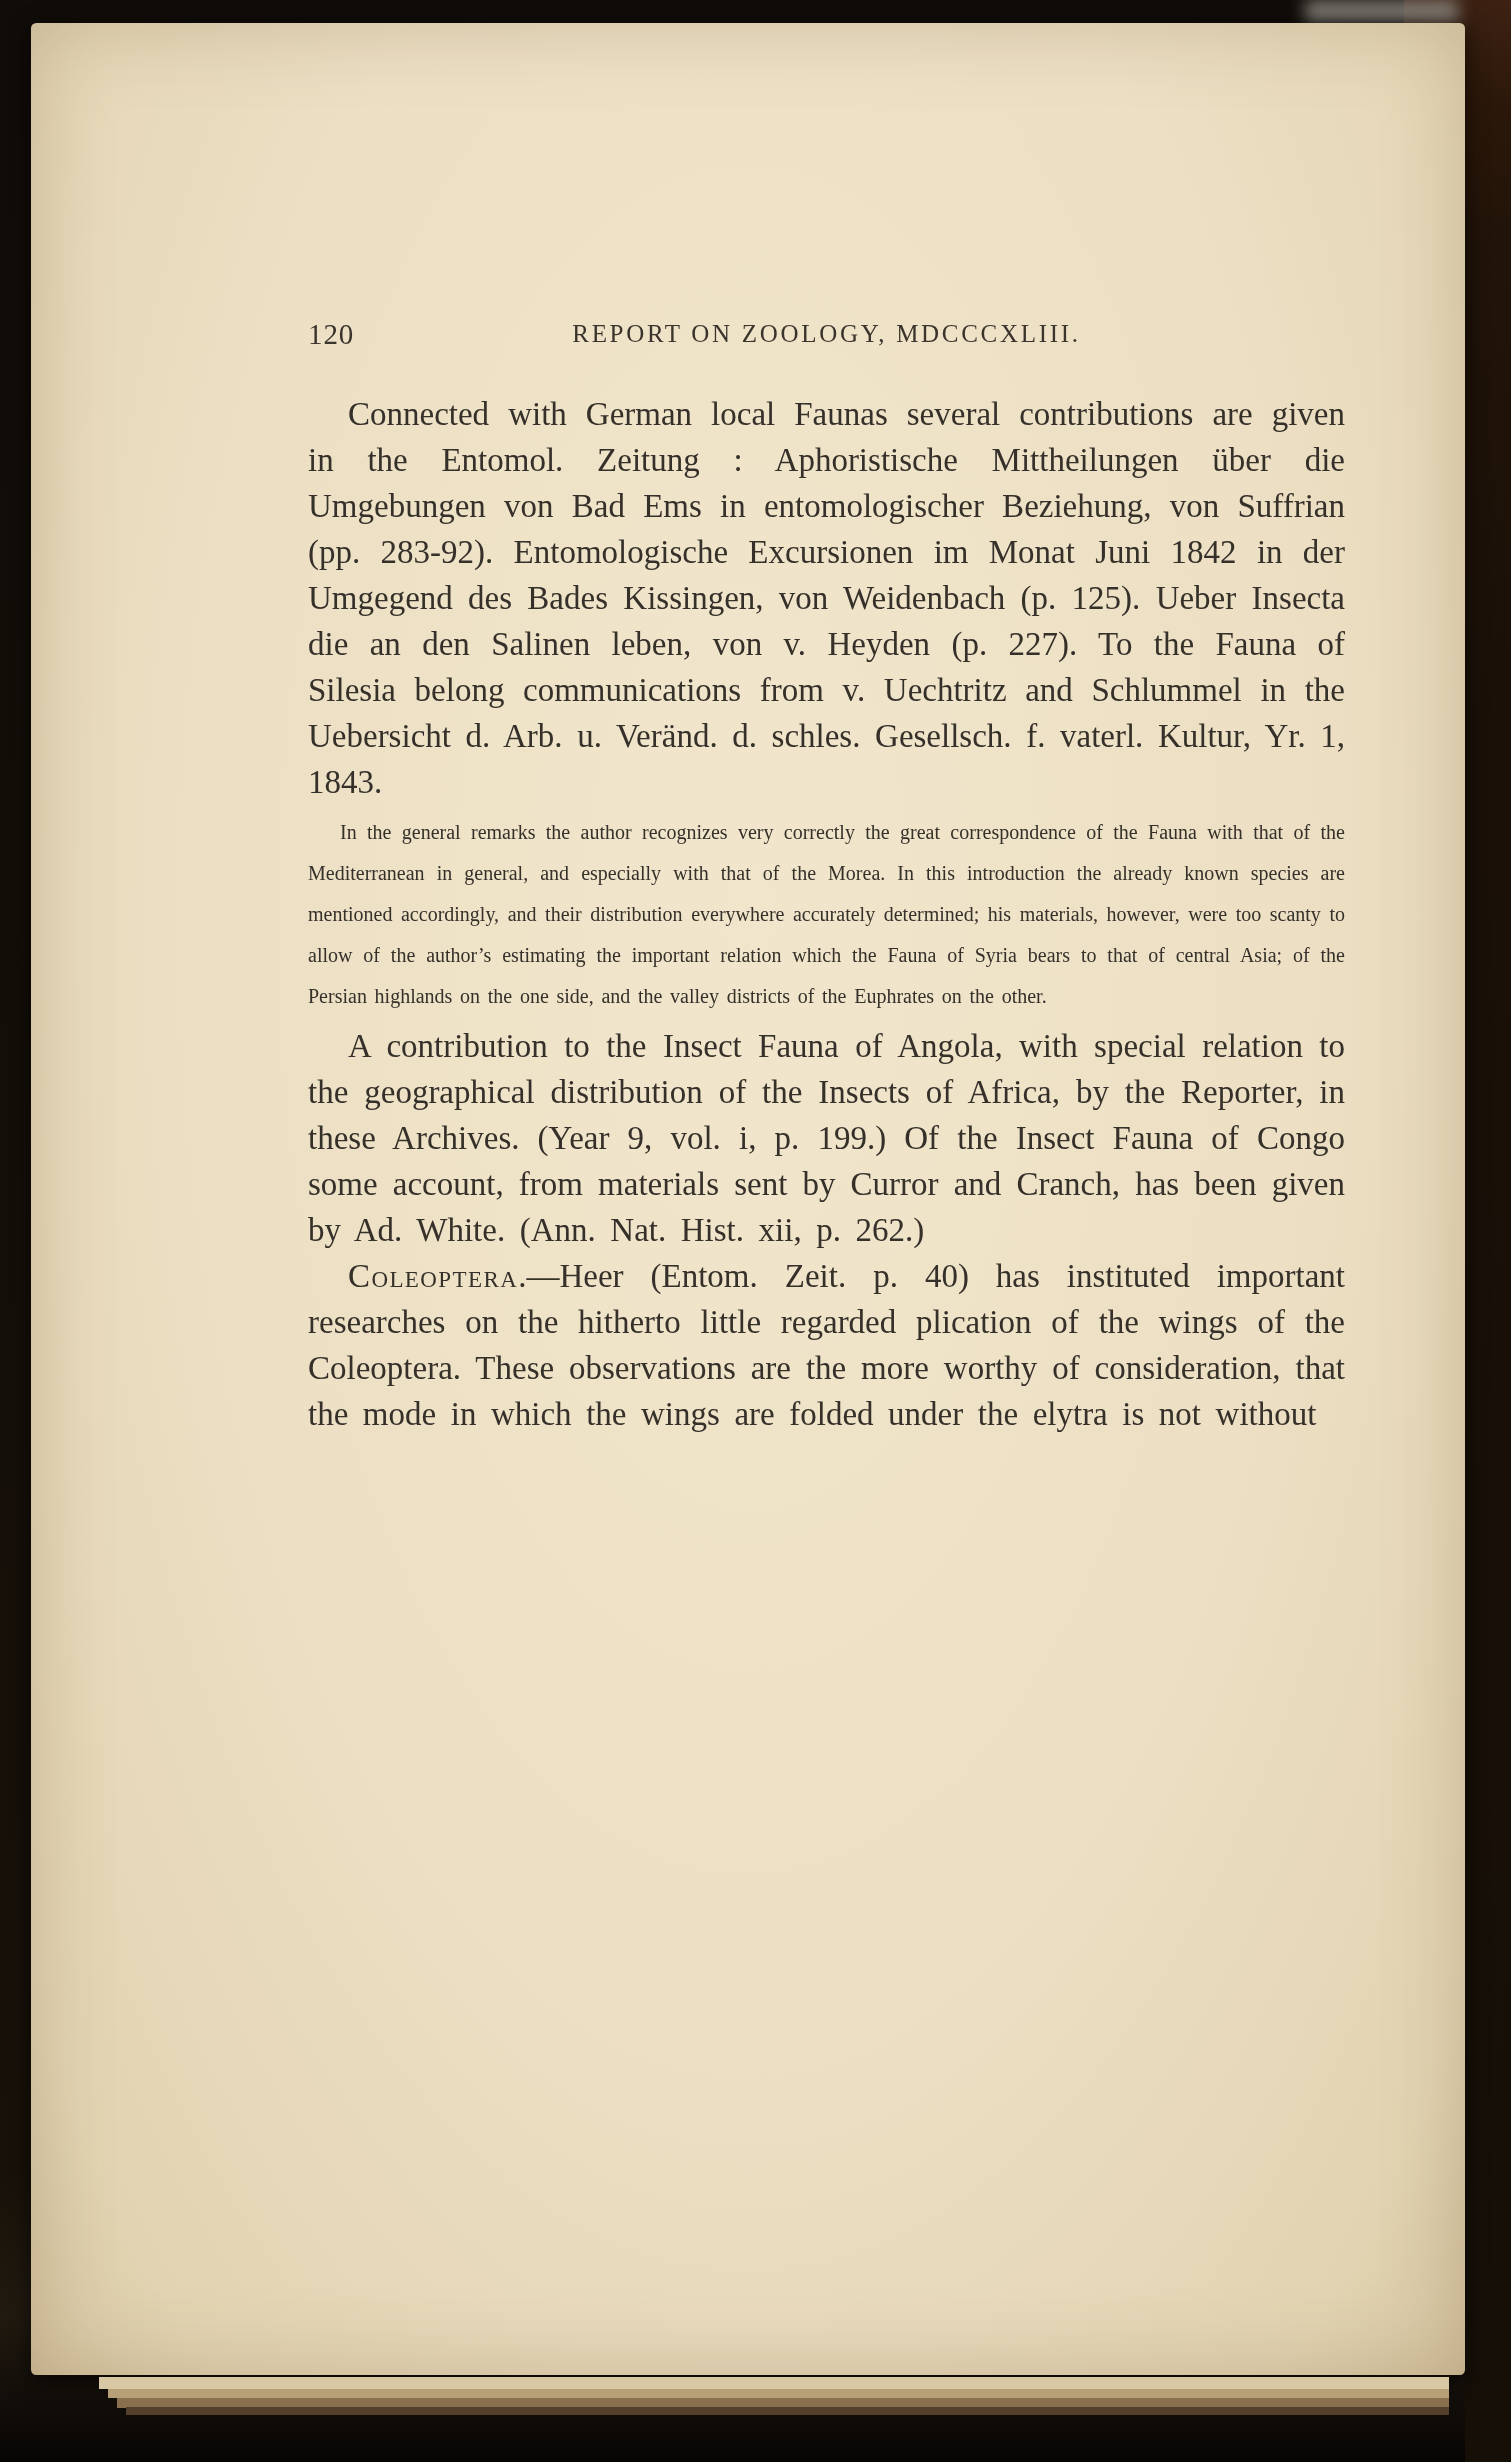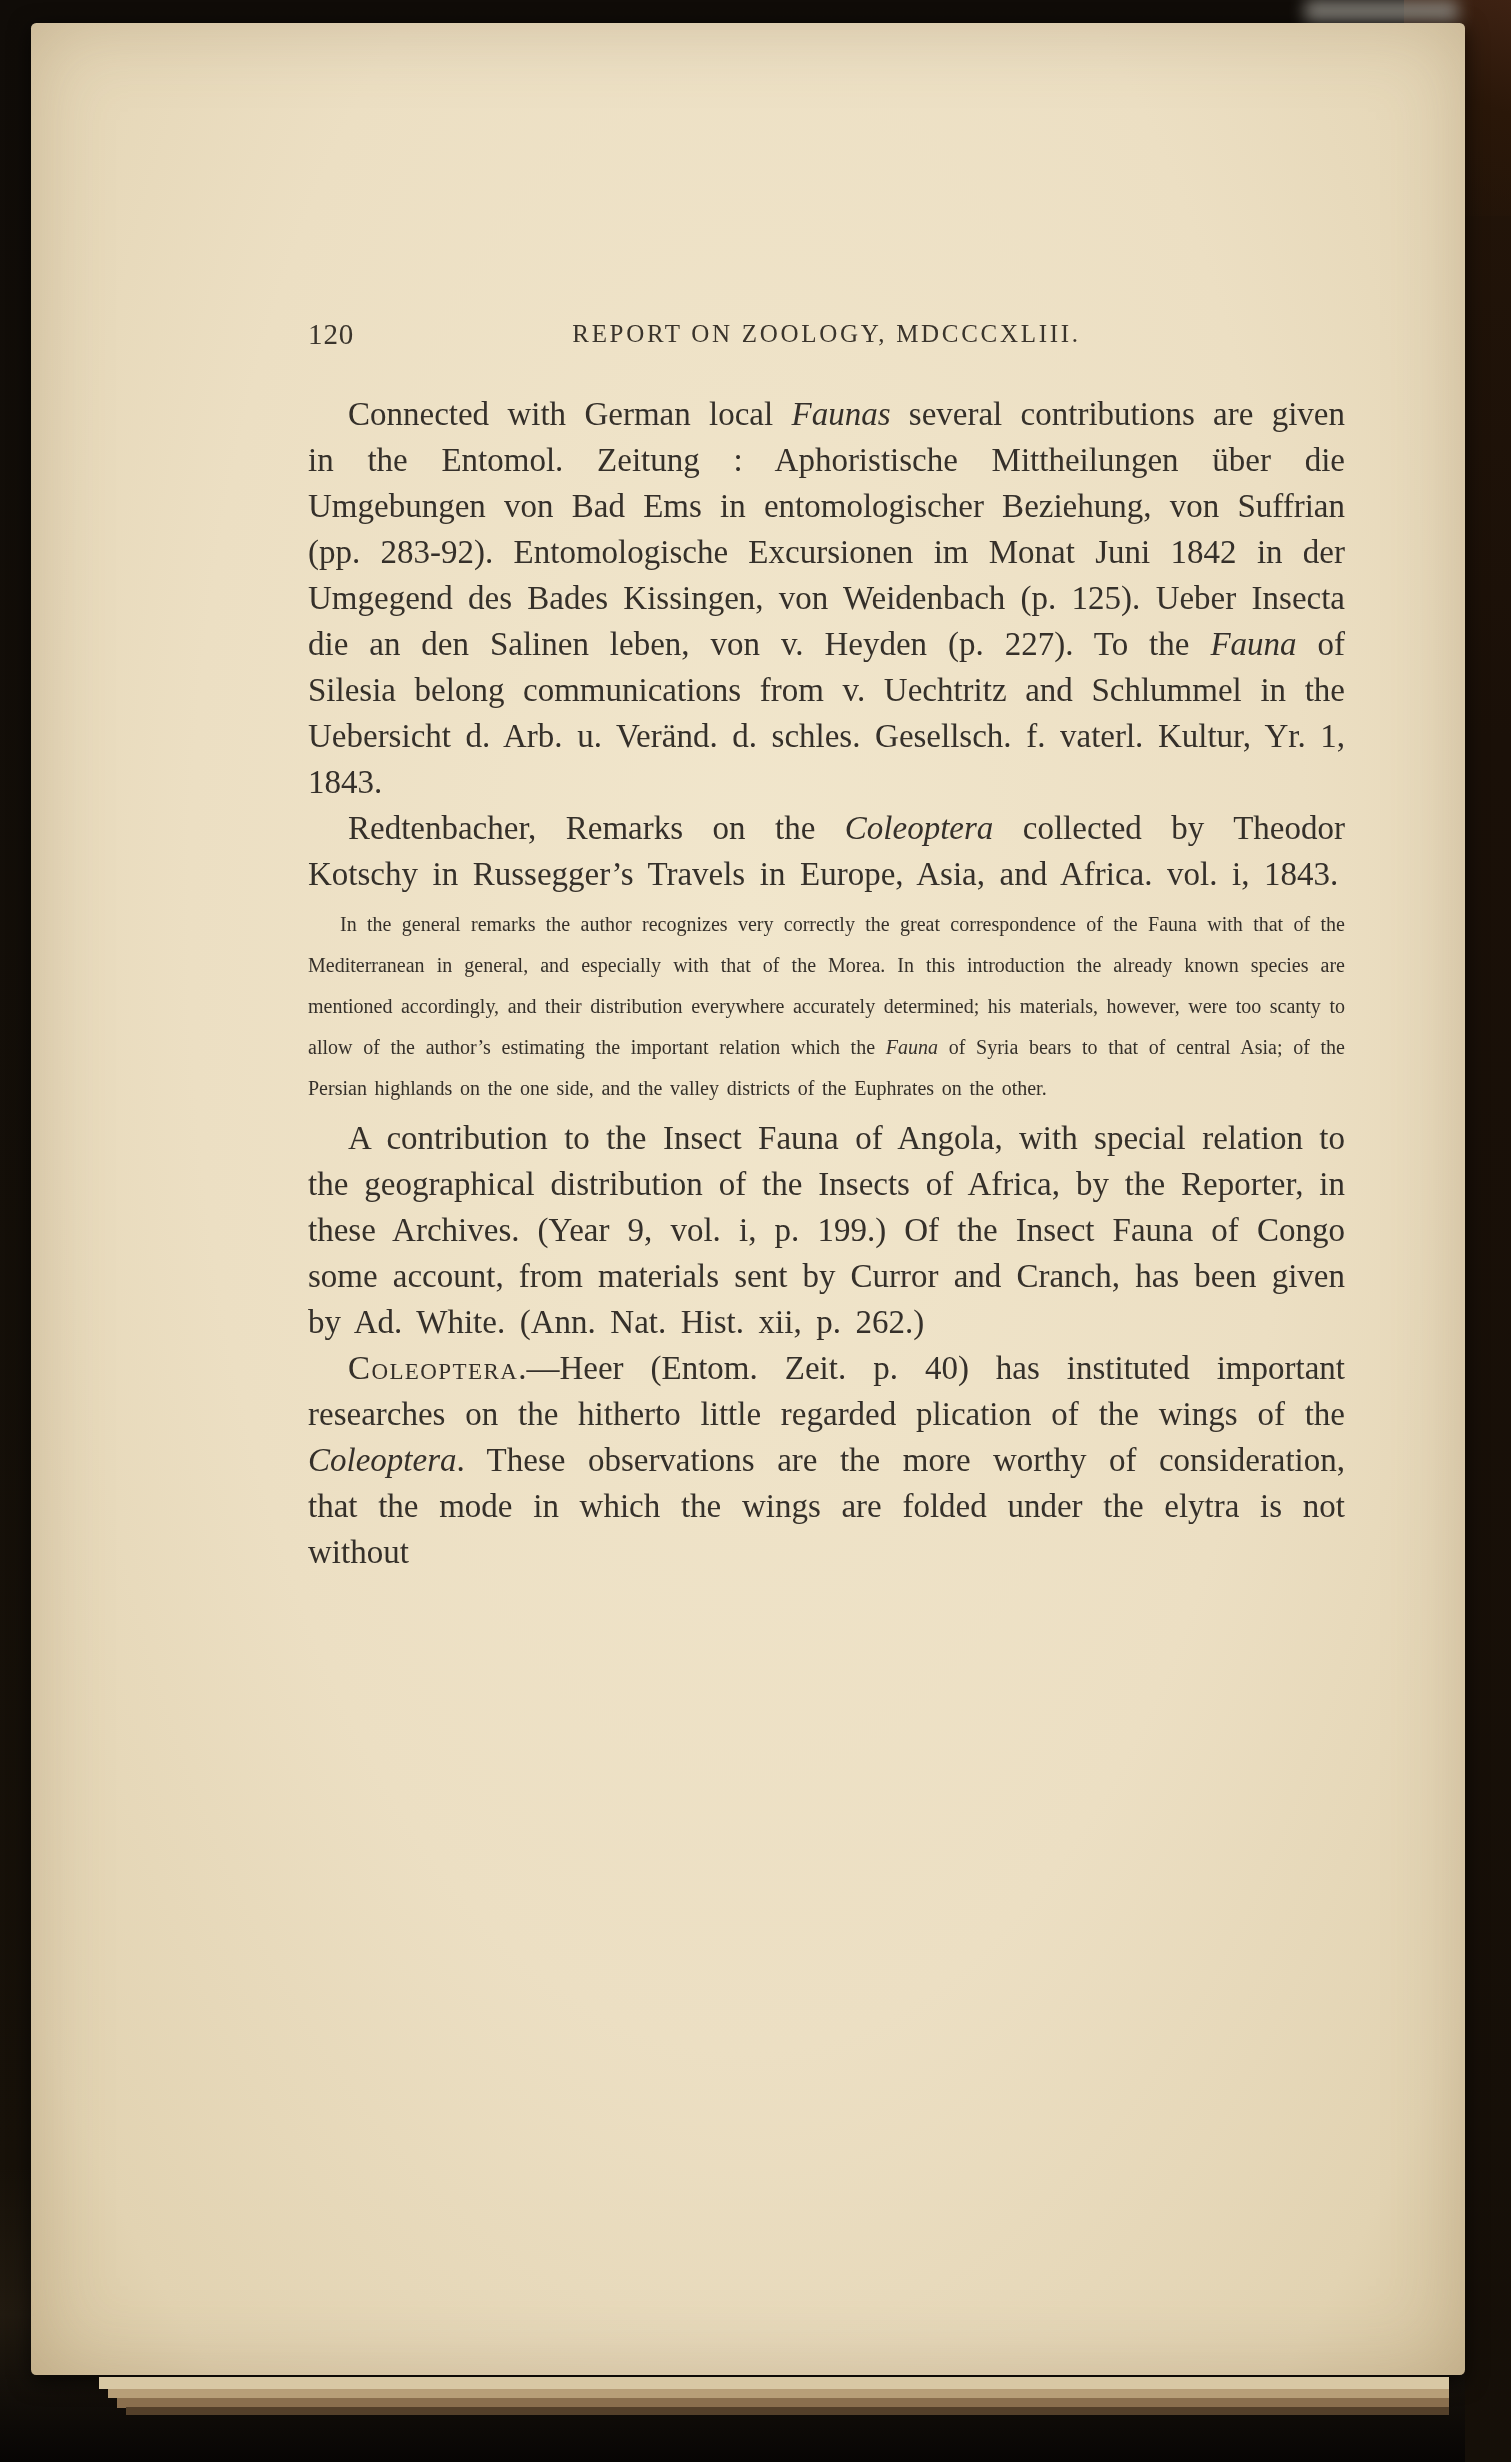--- a/index.html
+++ b/index.html
@@ -53,39 +53,38 @@
     color: #3a342c;
   }
   .pagenum {
     position: absolute; left: 0; top: -2.7px;
     font-size: 29px; letter-spacing: 0.9px;
   }
 
   p { margin: 0; text-align: justify; }
   p.body  { font-size: 33px; line-height: 46px; word-spacing: 6.3px; text-indent: 40px; }
   p.small { font-size: 20px; line-height: 41px; word-spacing: 2.7px; text-indent: 32px; margin: 6.3px 0; }
-  span.i  { font-style: italic; }
+  span.i  { }
   span.sc { font-variant: small-caps; letter-spacing: 1.4px; }
 </style>
 </head>
 <body>
 
 <div class="right-edge"></div>
 <div class="cover-corner"></div>
 <div class="glare"></div>
 
 <div class="paper">
   <div class="text-col">
     <div class="page-head">
       <span class="pagenum">120</span>
       <span class="running">REPORT ON ZOOLOGY, MDCCCXLIII.</span>
     </div>
     <div id="text-block">
         <p class="body"><span>Connected with German local </span><span class="i">Faunas</span><span> several contributions are given in the Entomol. Zeitung : Aphoristische Mittheilungen über die Umgebungen von Bad Ems in entomologischer Beziehung, von Suffrian (pp. 283-92). Entomologische Excursionen im Monat Juni 1842 in der Umgegend des Bades Kissingen, von Weidenbach (p. 125). Ueber Insecta die an den Salinen leben, von v. Heyden (p. 227). To the </span><span class="i">Fauna</span><span> of Silesia belong communications from v. Uechtritz and Schlummel in the Uebersicht d. Arb. u. Veränd. d. schles. Gesellsch. f. vaterl. Kultur, Yr. 1, 1843.</span></p>
-        <p class="body"><span>Redtenbacher, Remarks on the </span><span class="i">Coleoptera</span><span> collected by Theodor Kotschy in Russegger’s Travels in Europe, Asia, and Africa. vol. i, 1843.</span></p>
         <p class="small"><span>In the general remarks the author recognizes very correctly the great correspondence of the Fauna with that of the Mediterranean in general, and especially with that of the Morea. In this introduction the already known species are mentioned accordingly, and their distribution everywhere accurately determined; his materials, however, were too scanty to allow of the author’s estimating the important relation which the </span><span class="i">Fauna</span><span> of Syria bears to that of central Asia; of the Persian highlands on the one side, and the valley districts of the Euphrates on the other.</span></p>
         <p class="body"><span>A contribution to the Insect Fauna of Angola, with special relation to the geographical distribution of the Insects of Africa, by the Reporter, in these Archives. (Year 9, vol. i, p. 199.) Of the Insect Fauna of Congo some account, from materials sent by Curror and Cranch, has been given by Ad. White. (Ann. Nat. Hist. xii, p. 262.)</span></p>
         <p class="body"><span class="sc">Coleoptera</span><span>.—Heer (Entom. Zeit. p. 40) has instituted important researches on the hitherto little regarded plication of the wings of the </span><span class="i">Coleoptera</span><span>. These observations are the more worthy of consideration, that the mode in which the wings are folded under the elytra is not without</span></p>
       </div>
   </div>
 </div>
 
 <div class="stack-edge e1"></div>
 <div class="stack-edge e2"></div>
 <div class="stack-edge e3"></div>

